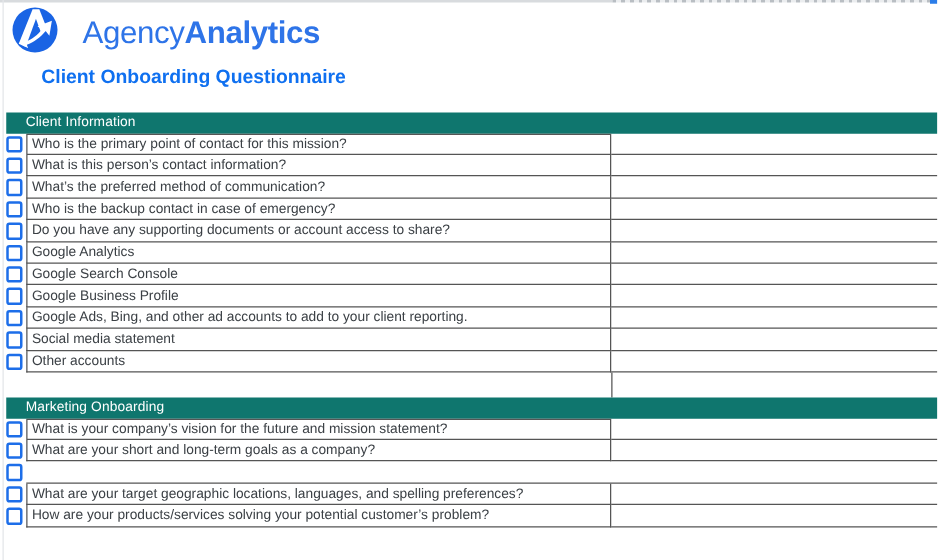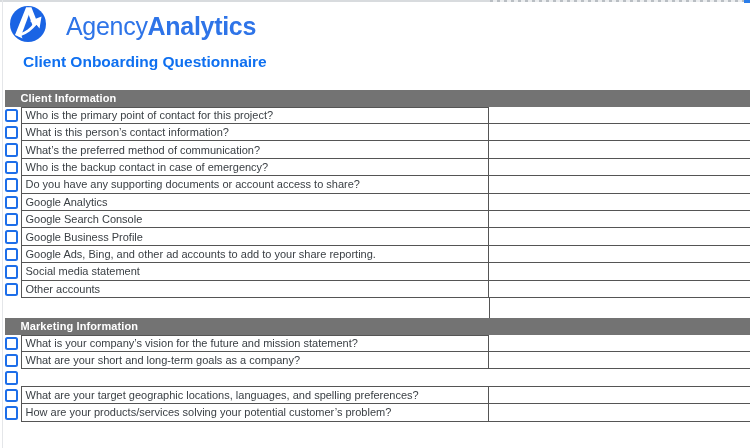--- a/index.html
+++ b/index.html
@@ -14,28 +14,28 @@
   .top-dashed { position:absolute; top:0; left:490px; width:254px; height:2px;
                 background:repeating-linear-gradient(90deg,#b9bec3 0 3px,#ebedef 3px 7px); }
   .top-blue   { position:absolute; top:0; right:0; width:6px; height:3px; background:#2b7de9; }
   .left-gridline { position:absolute; top:0; left:2px; width:1px; height:448px; background:#e4e6e9; }
 
   
   .logo-icon { position:absolute; left:9px; top:5px; }
   .logo-text { position:absolute; left:66px; top:9px; height:34px; line-height:34px;
                font-size:25px; color:#2e74e8; letter-spacing:-0.3px; white-space:nowrap; }
   .logo-text .bold { font-weight:700; }
-  .page-title { position:absolute; left:23px; top:53px; font-size:15.5px; font-weight:700;
+  .page-title { position:absolute; left:33px; top:53px; font-size:15.5px; font-weight:700;
                 color:#0f70f0; white-space:nowrap; }
 
   
   .section { position:absolute; left:0; right:0; }
   .section-bar {
-    margin-left:4.5px; height:16.5px; background:#737373; color:#ffffff;
-    font-size:11px; font-weight:700; display:flex; align-items:center;
+    margin-left:4.5px; height:16.5px; background:#0f766e; color:#ffffff;
+    font-size:11px; font-weight:400; display:flex; align-items:center;
     padding-left:16px; letter-spacing:0.1px;
   }
   .rows { width:100%; }
   .row { display:flex; height:17.42px; padding-left:4.5px; align-items:stretch; }
   .cb-cell { width:16px; position:relative; }
   .checkbox {
     position:absolute; left:0; top:2px; width:13.5px; height:13.5px;
     border:2px solid #1d6ee9; border-radius:2.5px; background:#ffffff; display:block;
   }
   .q-cell {
@@ -73,21 +73,21 @@
 
   <div class="page-title">Client Onboarding Questionnaire</div>
 
   <div class="section" style="top:90px">
     <div class="section-bar">Client Information</div>
     <div class="rows">
         <div class="row first">
           <div class="cb-cell">
             <span class="checkbox"></span>
           </div>
-          <div class="q-cell">Who is the primary point of contact for this project?</div>
+          <div class="q-cell">Who is the primary point of contact for this mission?</div>
           <div class="a-cell"></div>
         </div>
         <div class="row">
           <div class="cb-cell">
             <span class="checkbox"></span>
           </div>
           <div class="q-cell">What is this person’s contact information?</div>
           <div class="a-cell"></div>
         </div>
         <div class="row">
@@ -129,21 +129,21 @@
           <div class="cb-cell">
             <span class="checkbox"></span>
           </div>
           <div class="q-cell">Google Business Profile</div>
           <div class="a-cell"></div>
         </div>
         <div class="row">
           <div class="cb-cell">
             <span class="checkbox"></span>
           </div>
-          <div class="q-cell">Google Ads, Bing, and other ad accounts to add to your share reporting.</div>
+          <div class="q-cell">Google Ads, Bing, and other ad accounts to add to your client reporting.</div>
           <div class="a-cell"></div>
         </div>
         <div class="row">
           <div class="cb-cell">
             <span class="checkbox"></span>
           </div>
           <div class="q-cell">Social media statement</div>
           <div class="a-cell"></div>
         </div>
         <div class="row">
@@ -152,21 +152,21 @@
           </div>
           <div class="q-cell">Other accounts</div>
           <div class="a-cell"></div>
         </div>
       </div>
   </div>
 
   <div class="gap-divider"></div>
 
   <div class="section" style="top:318px">
-    <div class="section-bar">Marketing Information</div>
+    <div class="section-bar">Marketing Onboarding</div>
     <div class="rows">
         <div class="row first">
           <div class="cb-cell">
             <span class="checkbox"></span>
           </div>
           <div class="q-cell">What is your company’s vision for the future and mission statement?</div>
           <div class="a-cell"></div>
         </div>
         <div class="row">
           <div class="cb-cell">

